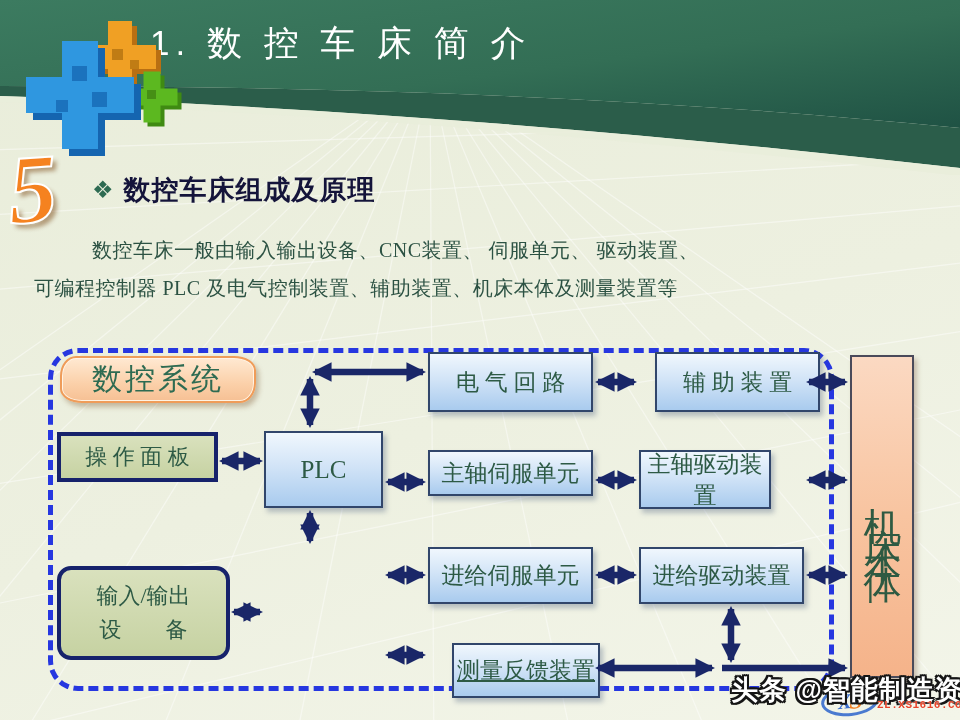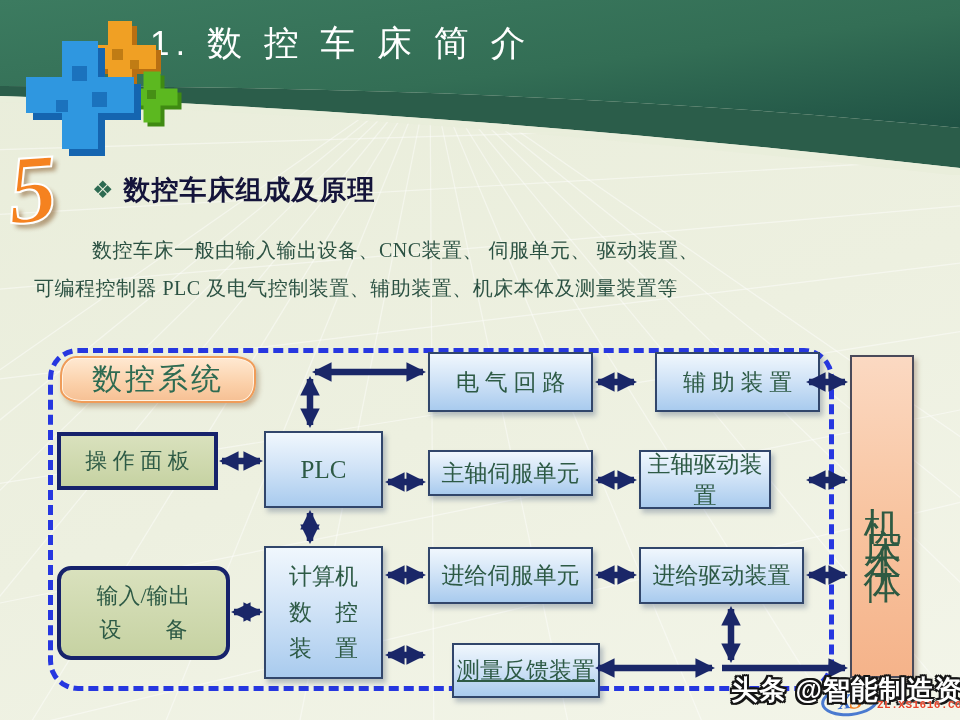--- a/index.html
+++ b/index.html
@@ -170,34 +170,29 @@
 
   <div class="body-text">
     <div class="l1">数控车床一般由输入输出设备、CNC装置、 伺服单元、 驱动装置、</div>
     <div class="l2">可编程控制器 PLC 及电气控制装置、辅助装置、机床本体及测量装置等</div>
   </div>
 
   <div class="dashed-rect"></div>
 
   <div class="sys-label">数控系统</div>
 
-  <div class="dbox greenbox" style="left:57px;top:432px;width:161px;height:58px;">操 作 面 板</div>
+  <div class="dbox greenbox" style="left:57px;top:432px;width:161px;height:50px;">操 作 面 板</div>
 
   <div class="dbox greenbox" style="left:57px;top:566px;width:173px;height:94px;line-height:34px;border-radius:14px;">
     <div>输入/输出</div>
     <div>设　　备</div>
   </div>
 
   <div class="dbox blue" style="left:264px;top:431px;width:119px;height:77px;font-size:25px;">PLC</div>
 
-  <div class="dbox blue" style="left:264px;top:546px;width:119px;height:133px;line-height:36px;">
-    <div>计算机</div>
-    <div>数　控</div>
-    <div>装　置</div>
-  </div>
 
   <div class="dbox blue" style="left:428px;top:352px;width:165px;height:60px;">电 气 回 路</div>
   <div class="dbox blue" style="left:428px;top:450px;width:165px;height:46px;">主轴伺服单元</div>
   <div class="dbox blue" style="left:428px;top:547px;width:165px;height:57px;">进给伺服单元</div>
   <div class="dbox blue" style="left:452px;top:643px;width:148px;height:55px;text-decoration:underline;">测量反馈装置</div>
 
   <div class="dbox blue" style="left:639px;top:352px;width:165px;height:60px;margin-left:16px;">辅 助 装 置</div>
   <div class="dbox blue" style="left:639px;top:450px;width:132px;height:59px;">主轴驱动装置</div>
   <div class="dbox blue" style="left:639px;top:547px;width:165px;height:57px;">进给驱动装置</div>
 

